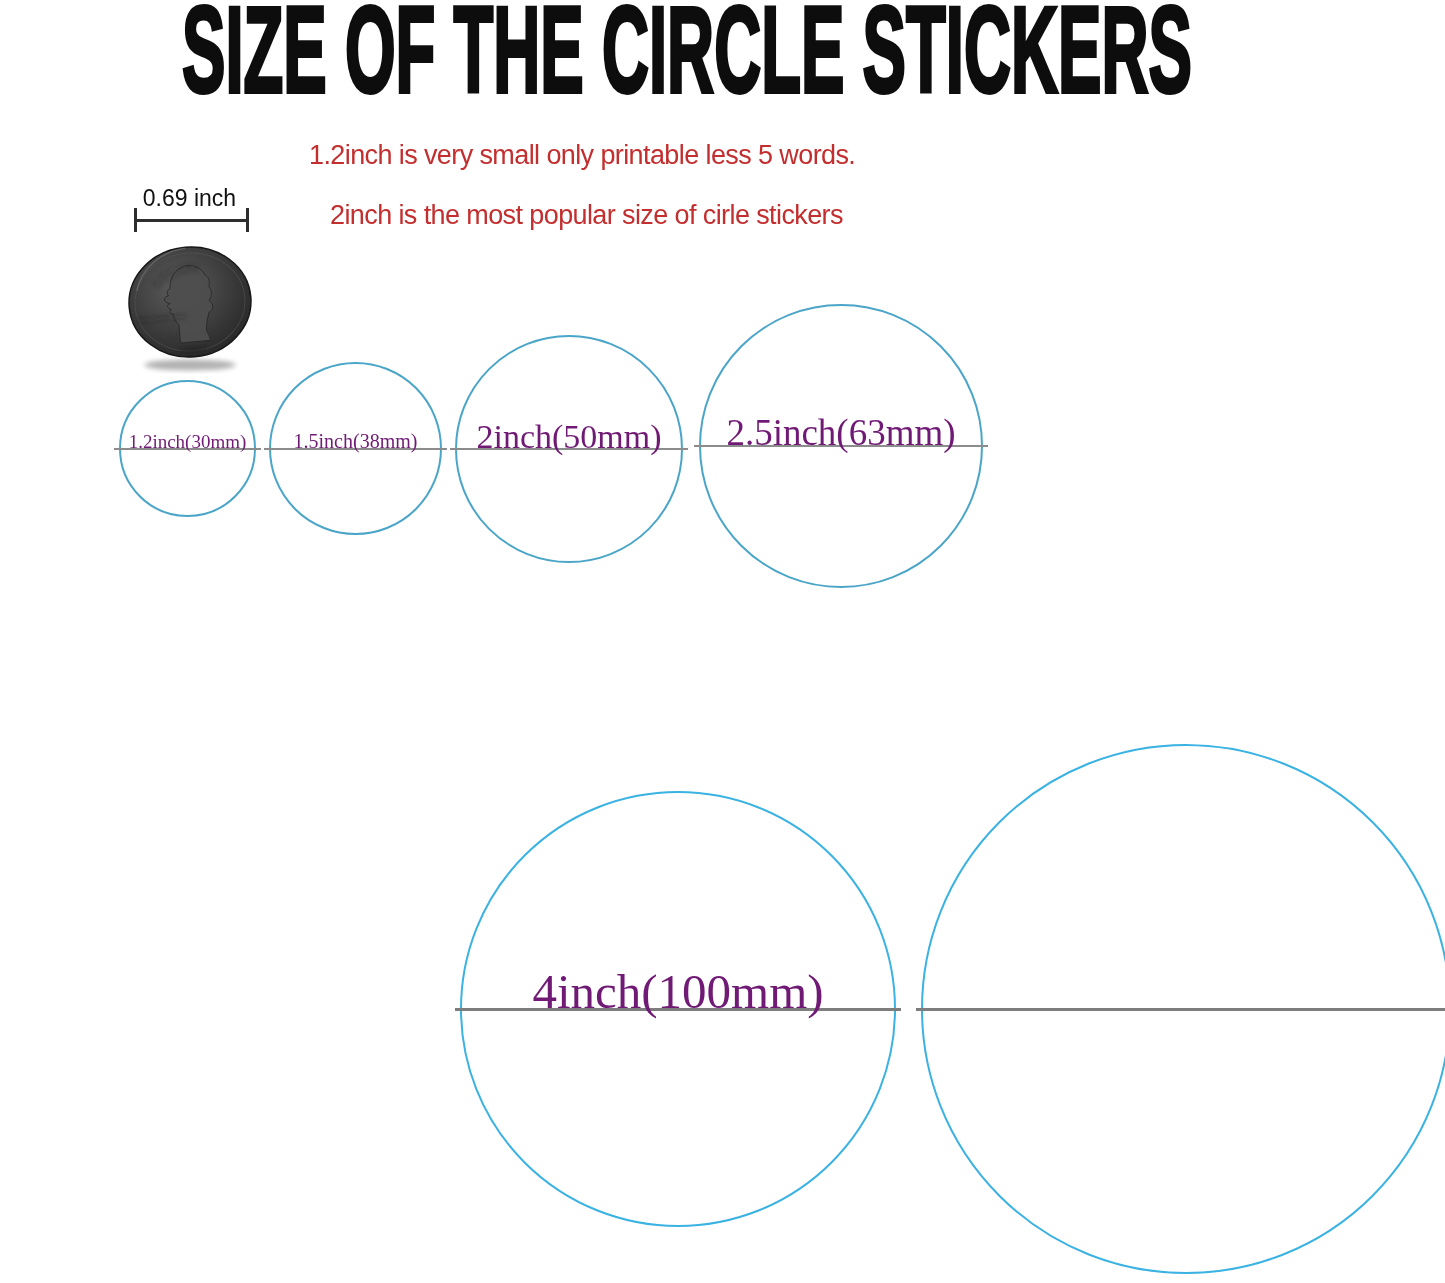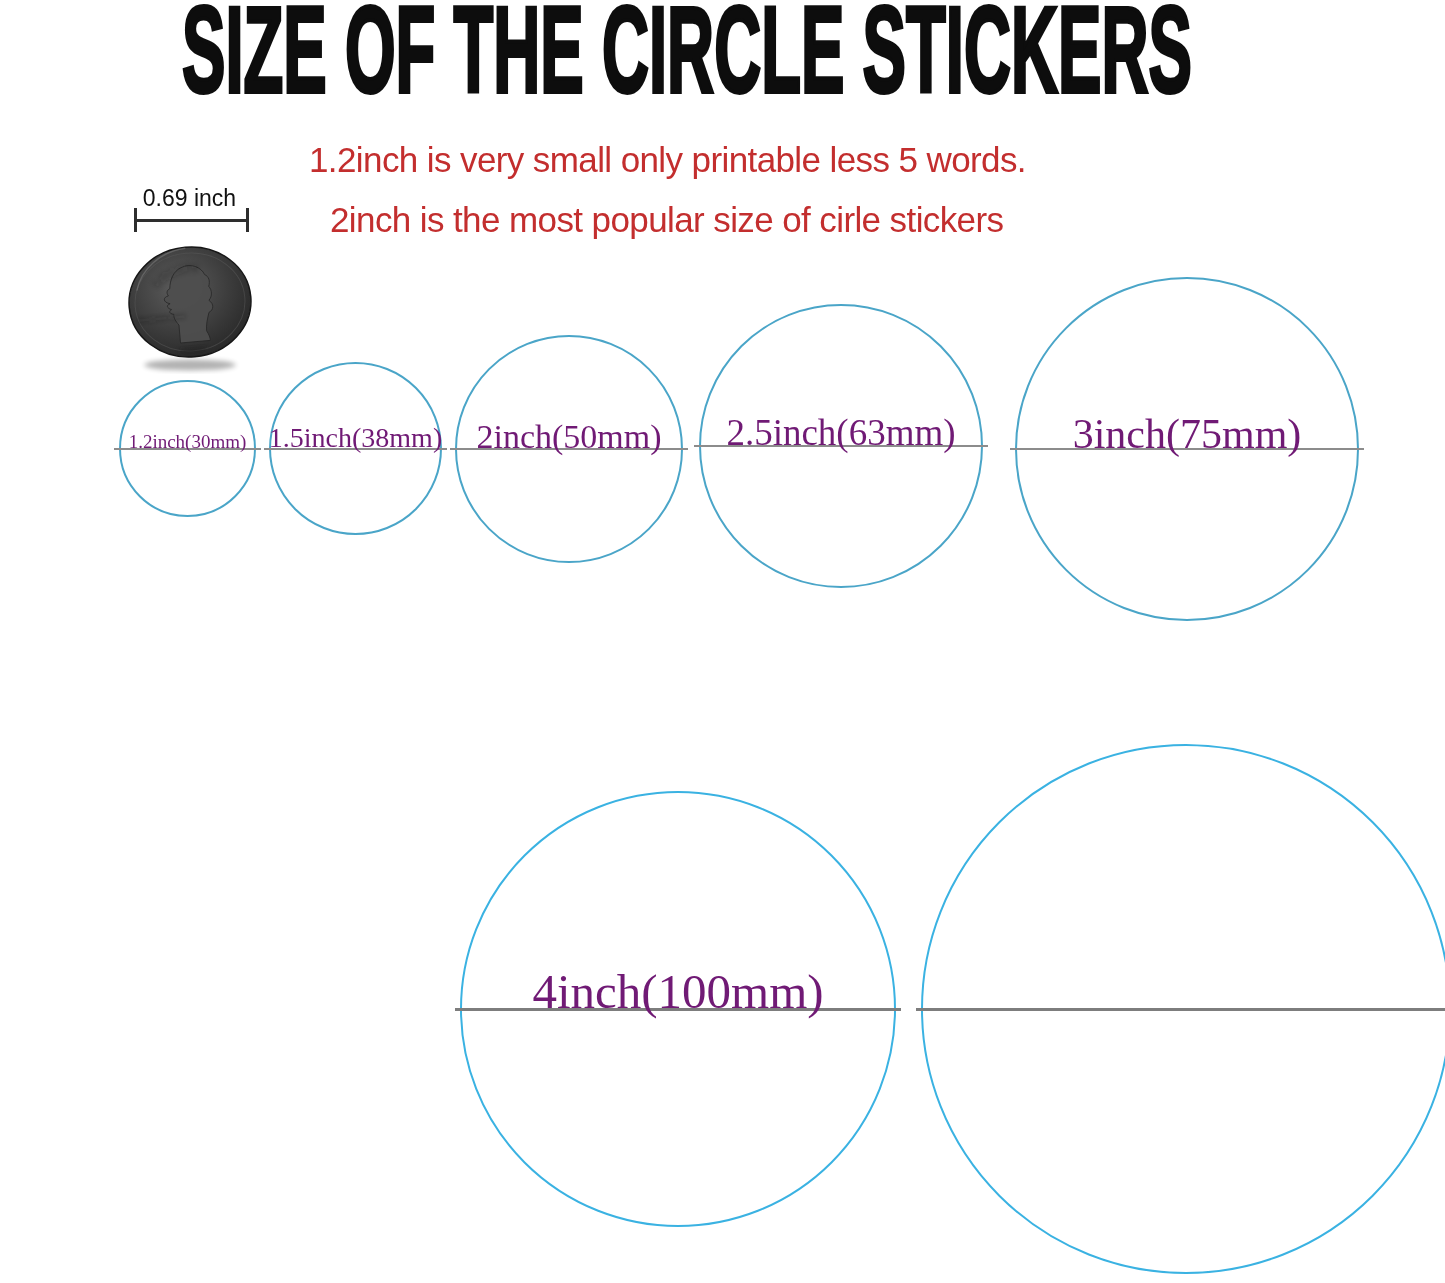--- a/index.html
+++ b/index.html
@@ -17,21 +17,21 @@
     font-family:"Liberation Sans", sans-serif;
     font-weight:700;
     fill:var(--title-black,#0d0d0d);
     stroke:var(--title-black,#0d0d0d);
     stroke-width:4px;
   }
   
   .note{
     position:absolute;
     color:var(--note-red,#c32e2e);
-    font-size:35px;
+    font-size:27px;
     letter-spacing:-0.6px;
     white-space:nowrap;
     line-height:1.1;
   }
   .note1{left:297px;top:141px;}
   .note2{left:318px;top:201px;}
   
   .measure-label{
     position:absolute;left:118px;top:185px;width:119px;
     text-align:center;font-size:23px;color:#111;white-space:nowrap;
@@ -117,37 +117,33 @@
     </g>
   </svg>
 
   <div class="circle row1" style="left:107px;top:380px;width:137px;height:137px;">
     <div class="dline"></div>
     <div class="clabel" style="font-size:19px">1.2inch(30mm)</div>
   </div>
 
   <div class="circle row1" style="left:257px;top:362px;width:173px;height:173px;">
     <div class="dline"></div>
-    <div class="clabel" style="font-size:28px">1.5inch(38mm)</div>
+    <div class="clabel" style="font-size:20px">1.5inch(38mm)</div>
   </div>
 
   <div class="circle row1" style="left:443px;top:335px;width:228px;height:228px;">
     <div class="dline"></div>
     <div class="clabel" style="font-size:34px">2inch(50mm)</div>
   </div>
 
   <div class="circle row1" style="left:687px;top:304px;width:284px;height:284px;">
     <div class="dline"></div>
     <div class="clabel" style="font-size:37px">2.5inch(63mm)</div>
   </div>
 
-  <div class="circle row1" style="left:1003px;top:277px;width:344px;height:344px;">
-    <div class="dline"></div>
-    <div class="clabel" style="font-size:42px">3inch(75mm)</div>
-  </div>
 
 
   <div class="circle row2" style="left:448px;top:791px;width:436px;height:436px;">
     <div class="dline"></div>
     <div class="clabel" style="font-size:49px">4inch(100mm)</div>
   </div>
 
   <div class="circle row2" style="left:909px;top:744px;width:530px;height:530px;">
     <div class="dline"></div>
   </div>

